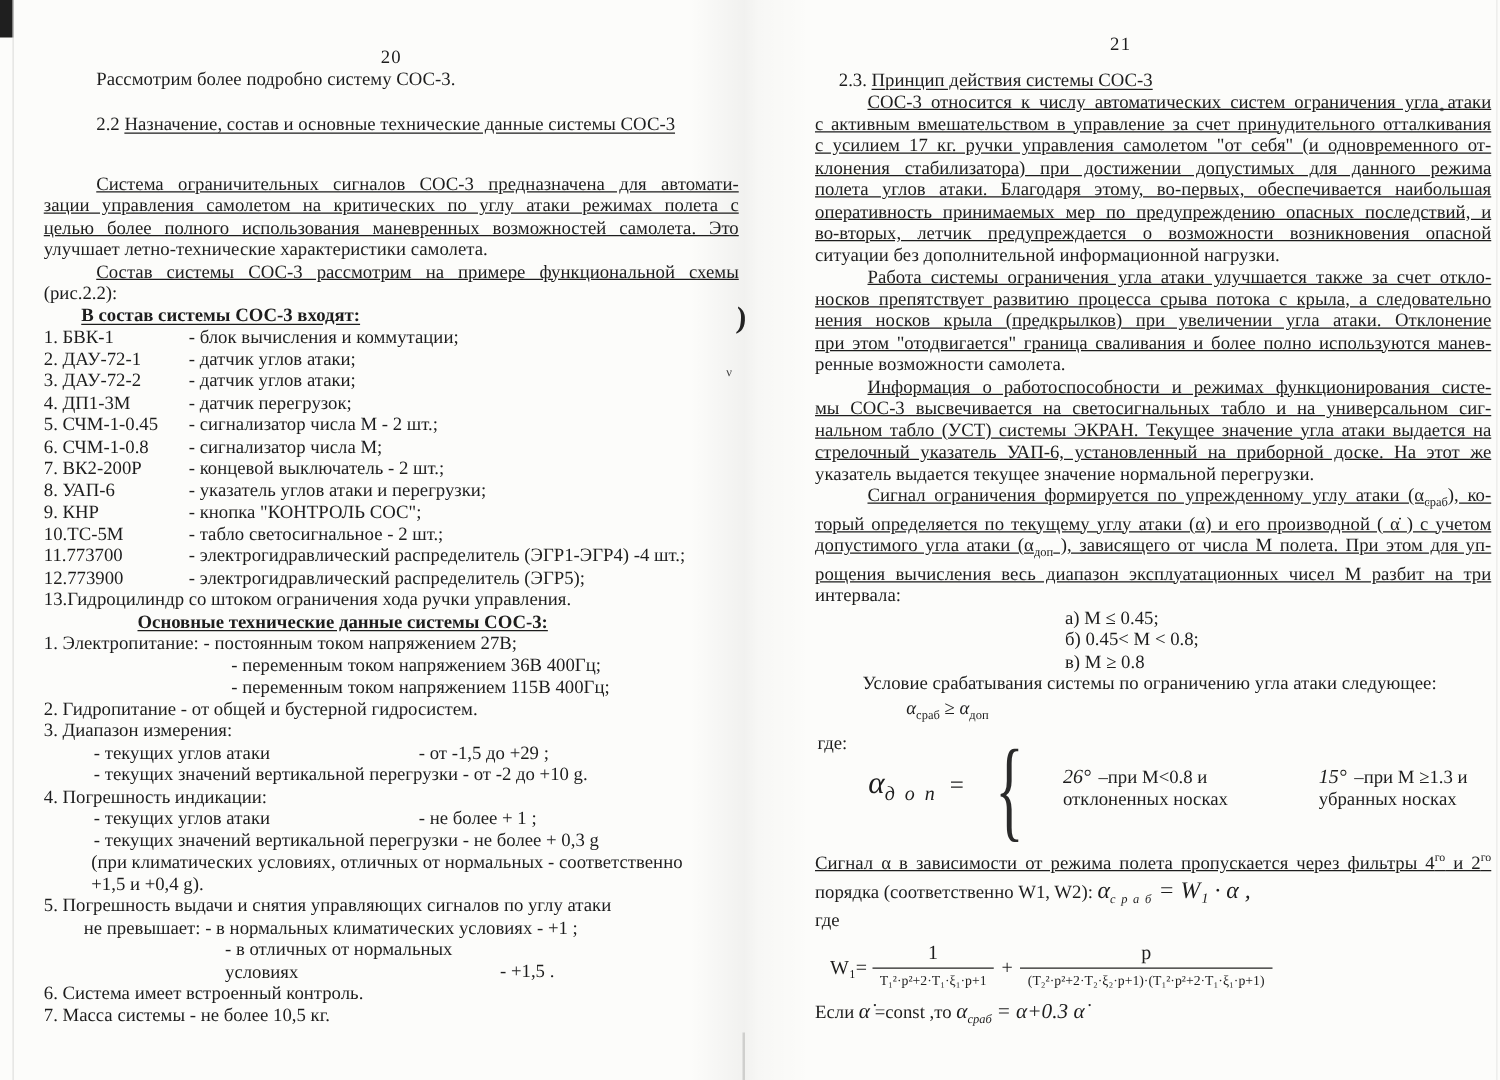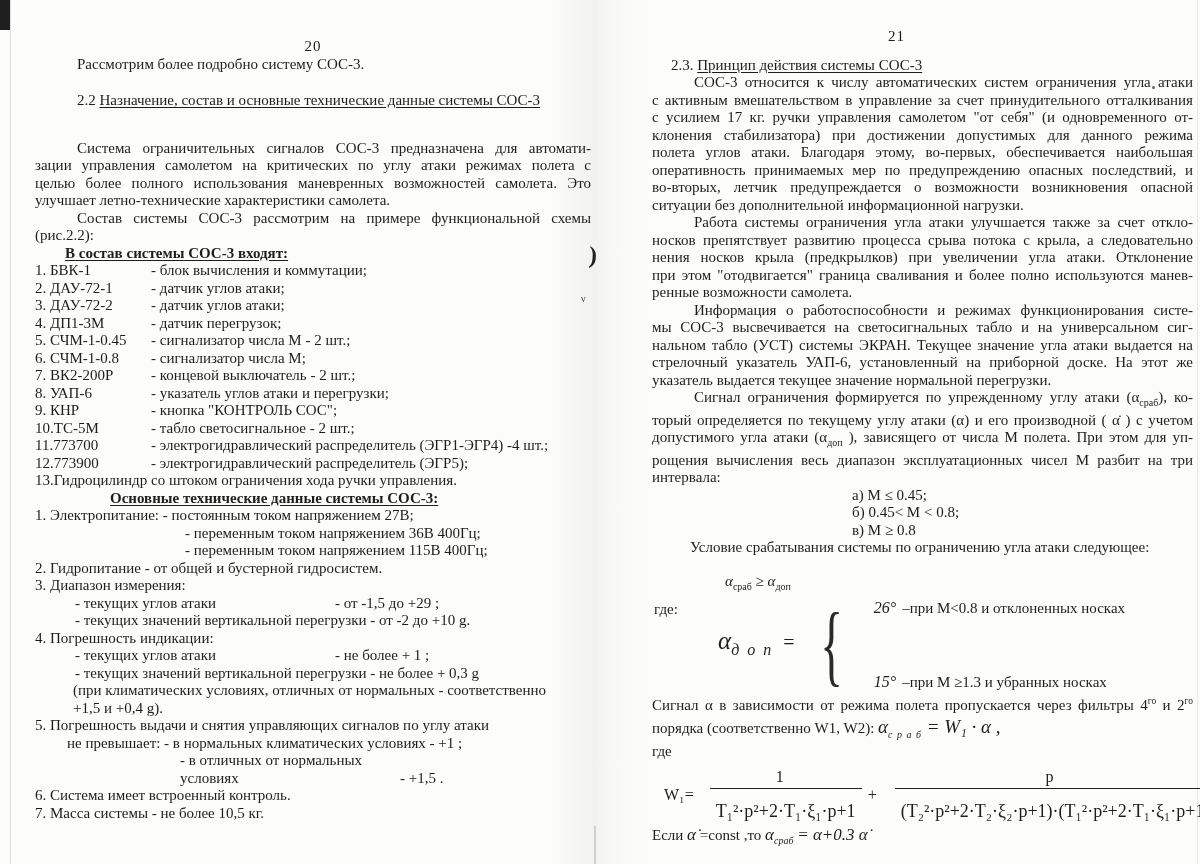--- a/index.html
+++ b/index.html
@@ -9,21 +9,21 @@
     font-family:"Liberation Serif","DejaVu Serif",serif;
     font-size:15px;line-height:17.5px;color:#1d1d1d;
   }
   .page{position:absolute;}
   .pageL{left:35px;top:38px;width:556px;}
   .pageR{left:652px;top:28px;width:541px;}
 
   .pnum{text-align:center;letter-spacing:1px;}
   .pnumR{margin-left:236px;letter-spacing:1px;}
   .findent{text-indent:42px;}
-  .jline{text-align:justify;text-align-last:justify;}
+  .jline{text-align:justify;text-align-last:justify;text-decoration:underline;}
   .u{text-decoration:underline;text-underline-offset:2px;}
   .bh{font-weight:700;text-decoration:underline;text-underline-offset:2px;}
   .h22{margin-top:19px;margin-left:42px;margin-bottom:30px;}
   .h23{margin-top:11px;margin-left:19px;}
   sub{font-size:10px;}
   sup{font-size:9.5px;}
   .ib{display:inline-block;}
   .w260{width:260px;}
   .w220{width:220px;}
   .ml32{margin-left:32px;}
@@ -32,39 +32,39 @@
   .ml145{margin-left:145px;}
   .ml150{margin-left:150px;}
   .ind30{margin-left:30px;}
   .ind75{margin-left:75px;}
   .ind200{margin-left:200px;}
   .ind38{text-indent:38px;}
   .crow{display:flex;}
   .cname{width:116px;flex:none;}
   .cfull .cname{width:auto;}
 
-  .cond{margin-left:73px;margin-top:16px;}
+  .cond{margin-left:73px;margin-top:2px;}
   .cond i, .it{font-style:italic;}
 
   .bracewrap{display:flex;align-items:center;margin:6px 0 4px 2px;height:88px;}
   .where{align-self:flex-start;width:64px;}
   .adop{font-size:25px;font-style:italic;margin-right:16px;white-space:nowrap;}
   .adop sub{font-size:16px;letter-spacing:2px;}
   .adop .eq{font-size:20px;font-style:normal;margin-left:10px;}
   .brace{font-size:86px;line-height:80px;transform:scale(0.55,1.05);color:#2a2a2a;flex:none;}
-  .cases{display:flex;flex-direction:column;gap:56px;margin-left:22px;}
+  .cases{display:flex;flex-direction:row;gap:56px;margin-left:22px;}
   .case .val{font-style:italic;font-size:16px;margin-right:6px;}
 
   .fm{font-style:italic;font-size:19px;white-space:nowrap;}
   .fm sub{font-size:10px;letter-spacing:1px;}
   .filterline2{margin-top:3px;}
   .w1row{display:flex;align-items:center;margin:8px 0 6px 12px;font-size:16px;}
   .frac{display:inline-block;text-align:center;margin:0 4px;}
   .frac .num{display:block;padding:0 6px 2px 6px;}
-  .frac .den{display:block;border-top:1.2px solid #222;padding:14px 6px 0 6px;font-size:18px;margin-left:12px;}
+  .frac .den{display:block;border-top:1.2px solid #222;padding:2px 6px 0 6px;font-size:11px;}
   .plus{margin:0 2px;}
   .ifline{margin-top:6px;}
   .ifm{font-style:italic;font-size:17px;}
 
   
   .corner{position:absolute;left:0;top:0;width:11px;height:30px;background:#1f1f1f;}
   .edgeL{position:absolute;left:10px;top:0;width:1px;height:864px;background:#e0e0de;}
   .edgeR{position:absolute;left:1197px;top:0;width:1px;height:864px;background:#e9e9e7;}
   .binding{position:absolute;left:552px;top:0;width:96px;height:864px;
     background:linear-gradient(90deg,rgba(0,0,0,0) 0%,rgba(0,0,0,0.045) 45%,rgba(0,0,0,0.02) 58%,rgba(0,0,0,0) 100%);}

